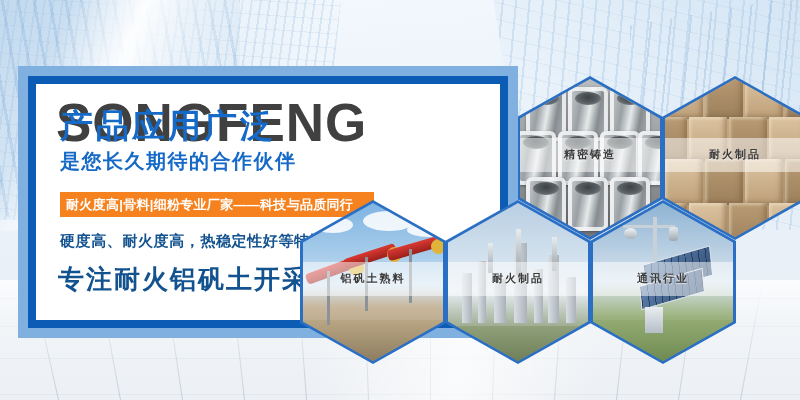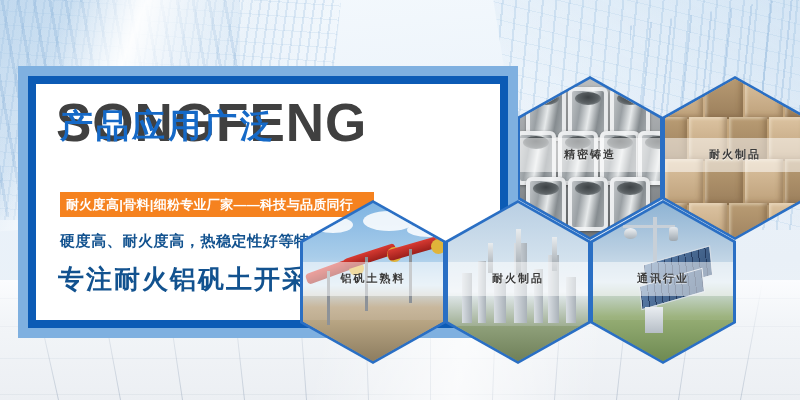--- a/index.html
+++ b/index.html
@@ -358,20 +358,21 @@
       <div class="hex-label">耐火制品</div>
     </div>
   </div>
 
   <div class="panel-outer"></div>
   <div class="panel-mid"></div>
   <div class="panel-white"></div>
 
   <div class="watermark">SONGFENG</div>
   <div class="headline">产品应用广泛</div>
+  <div class="subhead">是您长久期待的合作伙伴</div>
 
   <div class="orange-bar" style="width: 314px;">
     <span>耐火度高|骨料|细粉专业厂家——科技与品质同行</span>
   </div>
 
   <div class="feature-line">硬度高、耐火度高，热稳定性好等特性</div>
   <div class="focus-line">专注耐火铝矾土开采加工</div>
 
   <div class="hex" style="left:300px; top:200px;">
     <div class="hex-inner">

